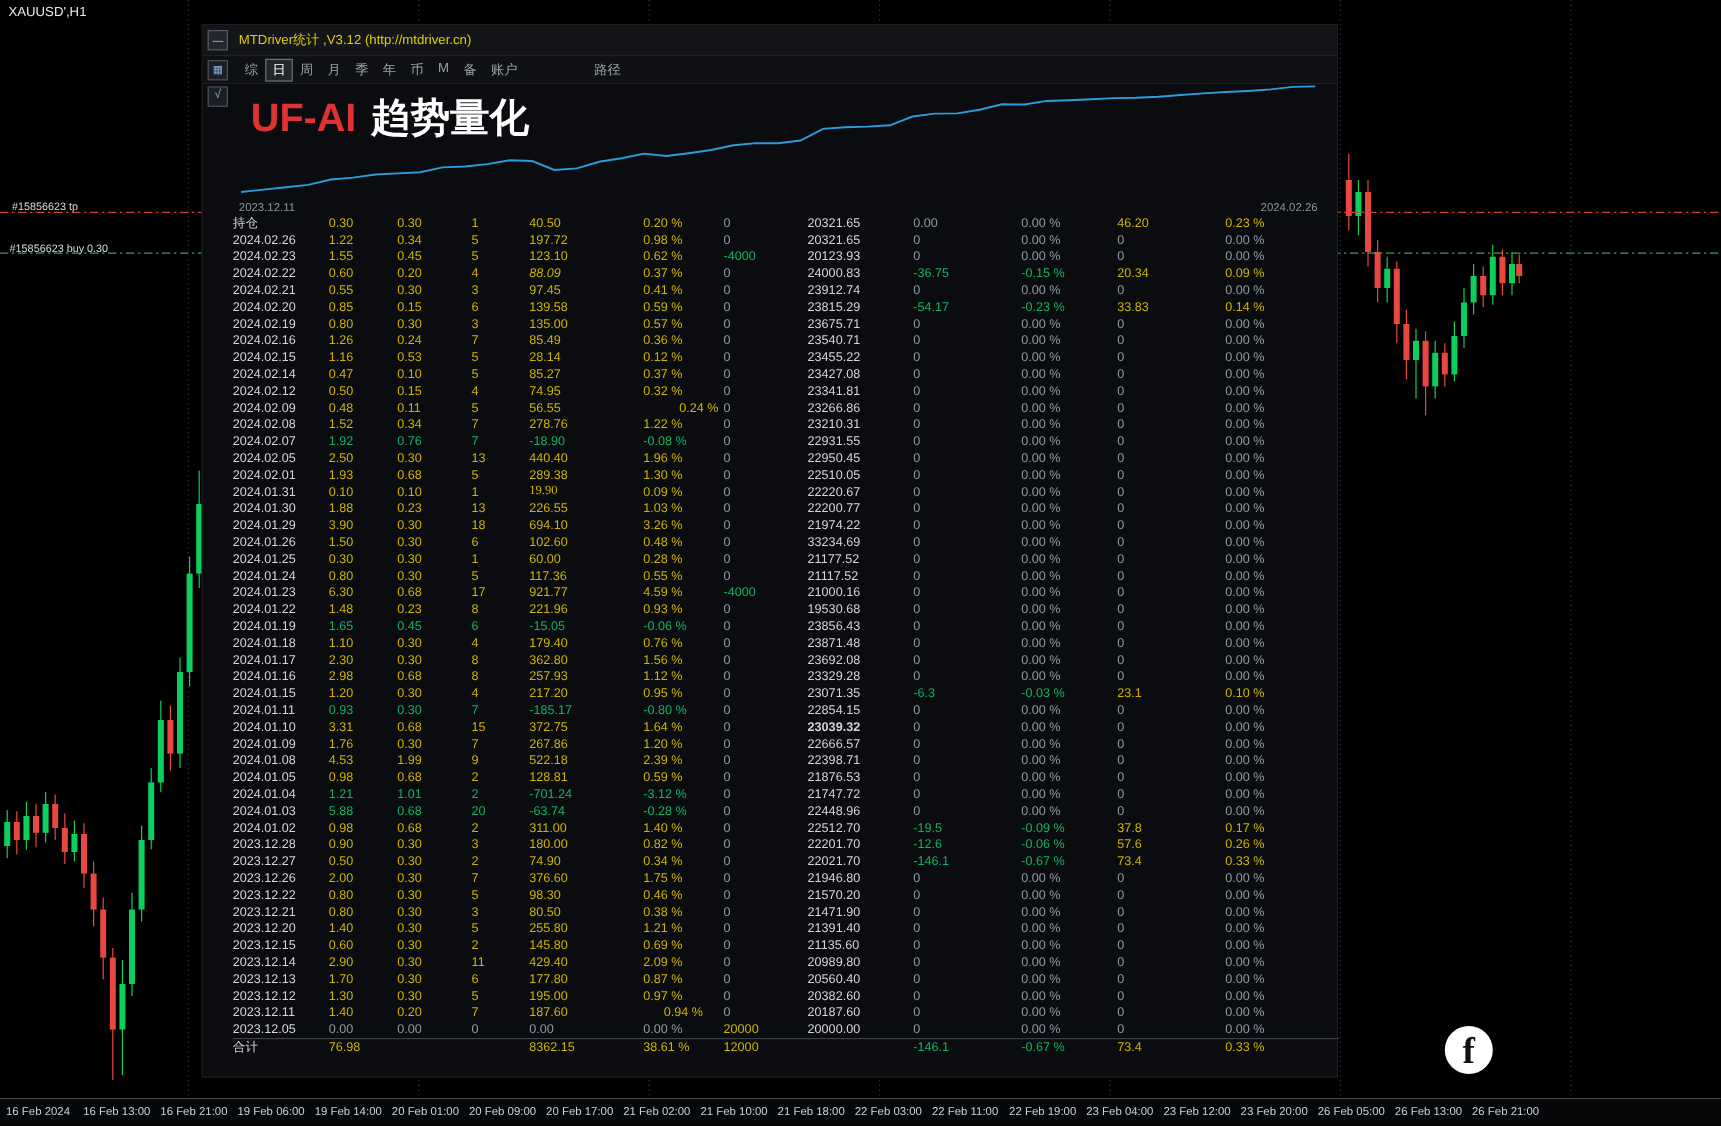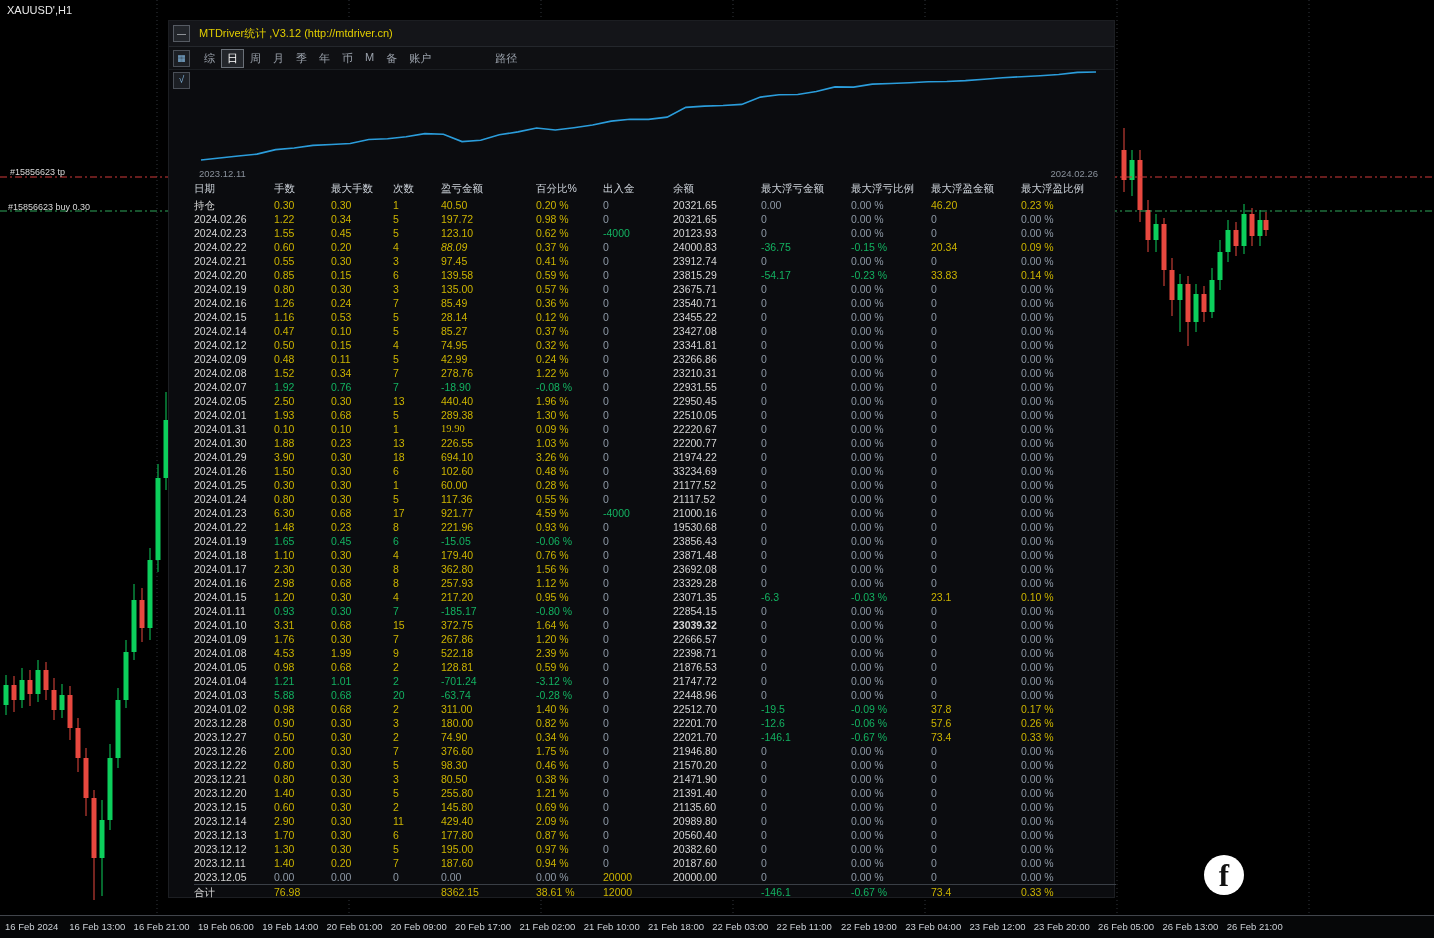--- a/index.html
+++ b/index.html
@@ -181,39 +181,28 @@
           <span>账户</span>
         </div>
       <span class="menu-path">路径</span>
     </div>
     <span class="checkbtn">√</span>
 
     <div class="equity-wrap">
       <svg id="equity-svg" width="947" height="111">
           <polyline points="32.0,92.0 50.6,90.0 69.3,88.0 87.9,86.1 106.6,81.6 125.2,80.0 143.9,77.4 162.5,76.5 181.2,75.5 199.8,71.5 218.5,70.7 237.1,68.8 255.8,65.6 274.4,66.2 293.0,73.6 311.7,72.3 330.3,66.8 349.0,63.9 367.6,60.0 386.3,62.0 404.9,59.7 423.6,57.0 442.2,53.1 460.9,51.3 479.5,51.4 498.1,49.1 516.8,39.4 535.4,38.1 554.1,37.5 572.7,36.4 591.4,29.1 610.0,26.7 628.7,26.5 647.3,23.5 666.0,18.9 684.6,19.1 703.3,16.1 721.9,15.5 740.5,14.7 759.2,13.8 777.8,13.5 796.5,12.6 815.1,11.2 833.8,9.8 852.4,8.7 871.1,7.8 889.7,6.5 908.4,4.4 927.0,4.0" fill="none" stroke="#2b9ddb" stroke-width="1.6"></polyline>
         </svg>
+      <div class="brand">
+        <span class="brand-red">UF-AI</span><span class="brand-white">趋势量化</span>
+      </div>
       <span class="cdate left">2023.12.11</span>
       <span class="cdate right">2024.02.26</span>
     </div>
 
     <div id="stats-table">
-        <div class="trow thead">
-          <span>日期</span>
-          <span>手数</span>
-          <span>最大手数</span>
-          <span>次数</span>
-          <span>盈亏金额</span>
-          <span>百分比%</span>
-          <span>出入金</span>
-          <span>余额</span>
-          <span>最大浮亏金额</span>
-          <span>最大浮亏比例</span>
-          <span>最大浮盈金额</span>
-          <span>最大浮盈比例</span>
-        </div>
         <div class="trow">
           <span style="color: rgb(213, 213, 213);">持仓</span>
           <span style="color: rgb(204, 180, 0);">0.30</span>
           <span style="color: rgb(204, 180, 0);">0.30</span>
           <span style="color: rgb(204, 180, 0);">1</span>
           <span style="color: rgb(204, 180, 0);">40.50</span>
           <span style="color: rgb(204, 180, 0);">0.20 %</span>
           <span style="color: rgb(142, 153, 166);">0</span>
           <span style="color: rgb(213, 213, 213);">20321.65</span>
           <span style="color: rgb(142, 153, 166);">0.00</span>
@@ -359,22 +348,22 @@
           <span style="color: rgb(142, 153, 166);">0</span>
           <span style="color: rgb(142, 153, 166);">0.00 %</span>
           <span style="color: rgb(142, 153, 166);">0</span>
           <span style="color: rgb(142, 153, 166);">0.00 %</span>
         </div>
         <div class="trow">
           <span style="color: rgb(213, 213, 213);">2024.02.09</span>
           <span style="color: rgb(204, 180, 0);">0.48</span>
           <span style="color: rgb(204, 180, 0);">0.11</span>
           <span style="color: rgb(204, 180, 0);">5</span>
-          <span style="color: rgb(204, 180, 0);">42.99</span>
-          <span style="color: rgb(204, 180, 0);">0.24 %</span>
+          <span style="color: rgb(204, 180, 0);">56.55</span>
+          <span style="color: rgb(204, 180, 0); margin-left: 30px;">0.24 %</span>
           <span style="color: rgb(142, 153, 166);">0</span>
           <span style="color: rgb(213, 213, 213);">23266.86</span>
           <span style="color: rgb(142, 153, 166);">0</span>
           <span style="color: rgb(142, 153, 166);">0.00 %</span>
           <span style="color: rgb(142, 153, 166);">0</span>
           <span style="color: rgb(142, 153, 166);">0.00 %</span>
         </div>
         <div class="trow">
           <span style="color: rgb(213, 213, 213);">2024.02.08</span>
           <span style="color: rgb(204, 180, 0);">1.52</span>
@@ -864,21 +853,21 @@
           <span style="color: rgb(142, 153, 166);">0.00 %</span>
           <span style="color: rgb(142, 153, 166);">0</span>
           <span style="color: rgb(142, 153, 166);">0.00 %</span>
         </div>
         <div class="trow">
           <span style="color: rgb(213, 213, 213);">2023.12.11</span>
           <span style="color: rgb(204, 180, 0);">1.40</span>
           <span style="color: rgb(204, 180, 0);">0.20</span>
           <span style="color: rgb(204, 180, 0);">7</span>
           <span style="color: rgb(204, 180, 0);">187.60</span>
-          <span style="color: rgb(204, 180, 0);">0.94 %</span>
+          <span style="color: rgb(204, 180, 0); text-align: center;">0.94 %</span>
           <span style="color: rgb(142, 153, 166);">0</span>
           <span style="color: rgb(213, 213, 213);">20187.60</span>
           <span style="color: rgb(142, 153, 166);">0</span>
           <span style="color: rgb(142, 153, 166);">0.00 %</span>
           <span style="color: rgb(142, 153, 166);">0</span>
           <span style="color: rgb(142, 153, 166);">0.00 %</span>
         </div>
         <div class="trow">
           <span style="color: rgb(213, 213, 213);">2023.12.05</span>
           <span style="color: rgb(142, 153, 166);">0.00</span>

